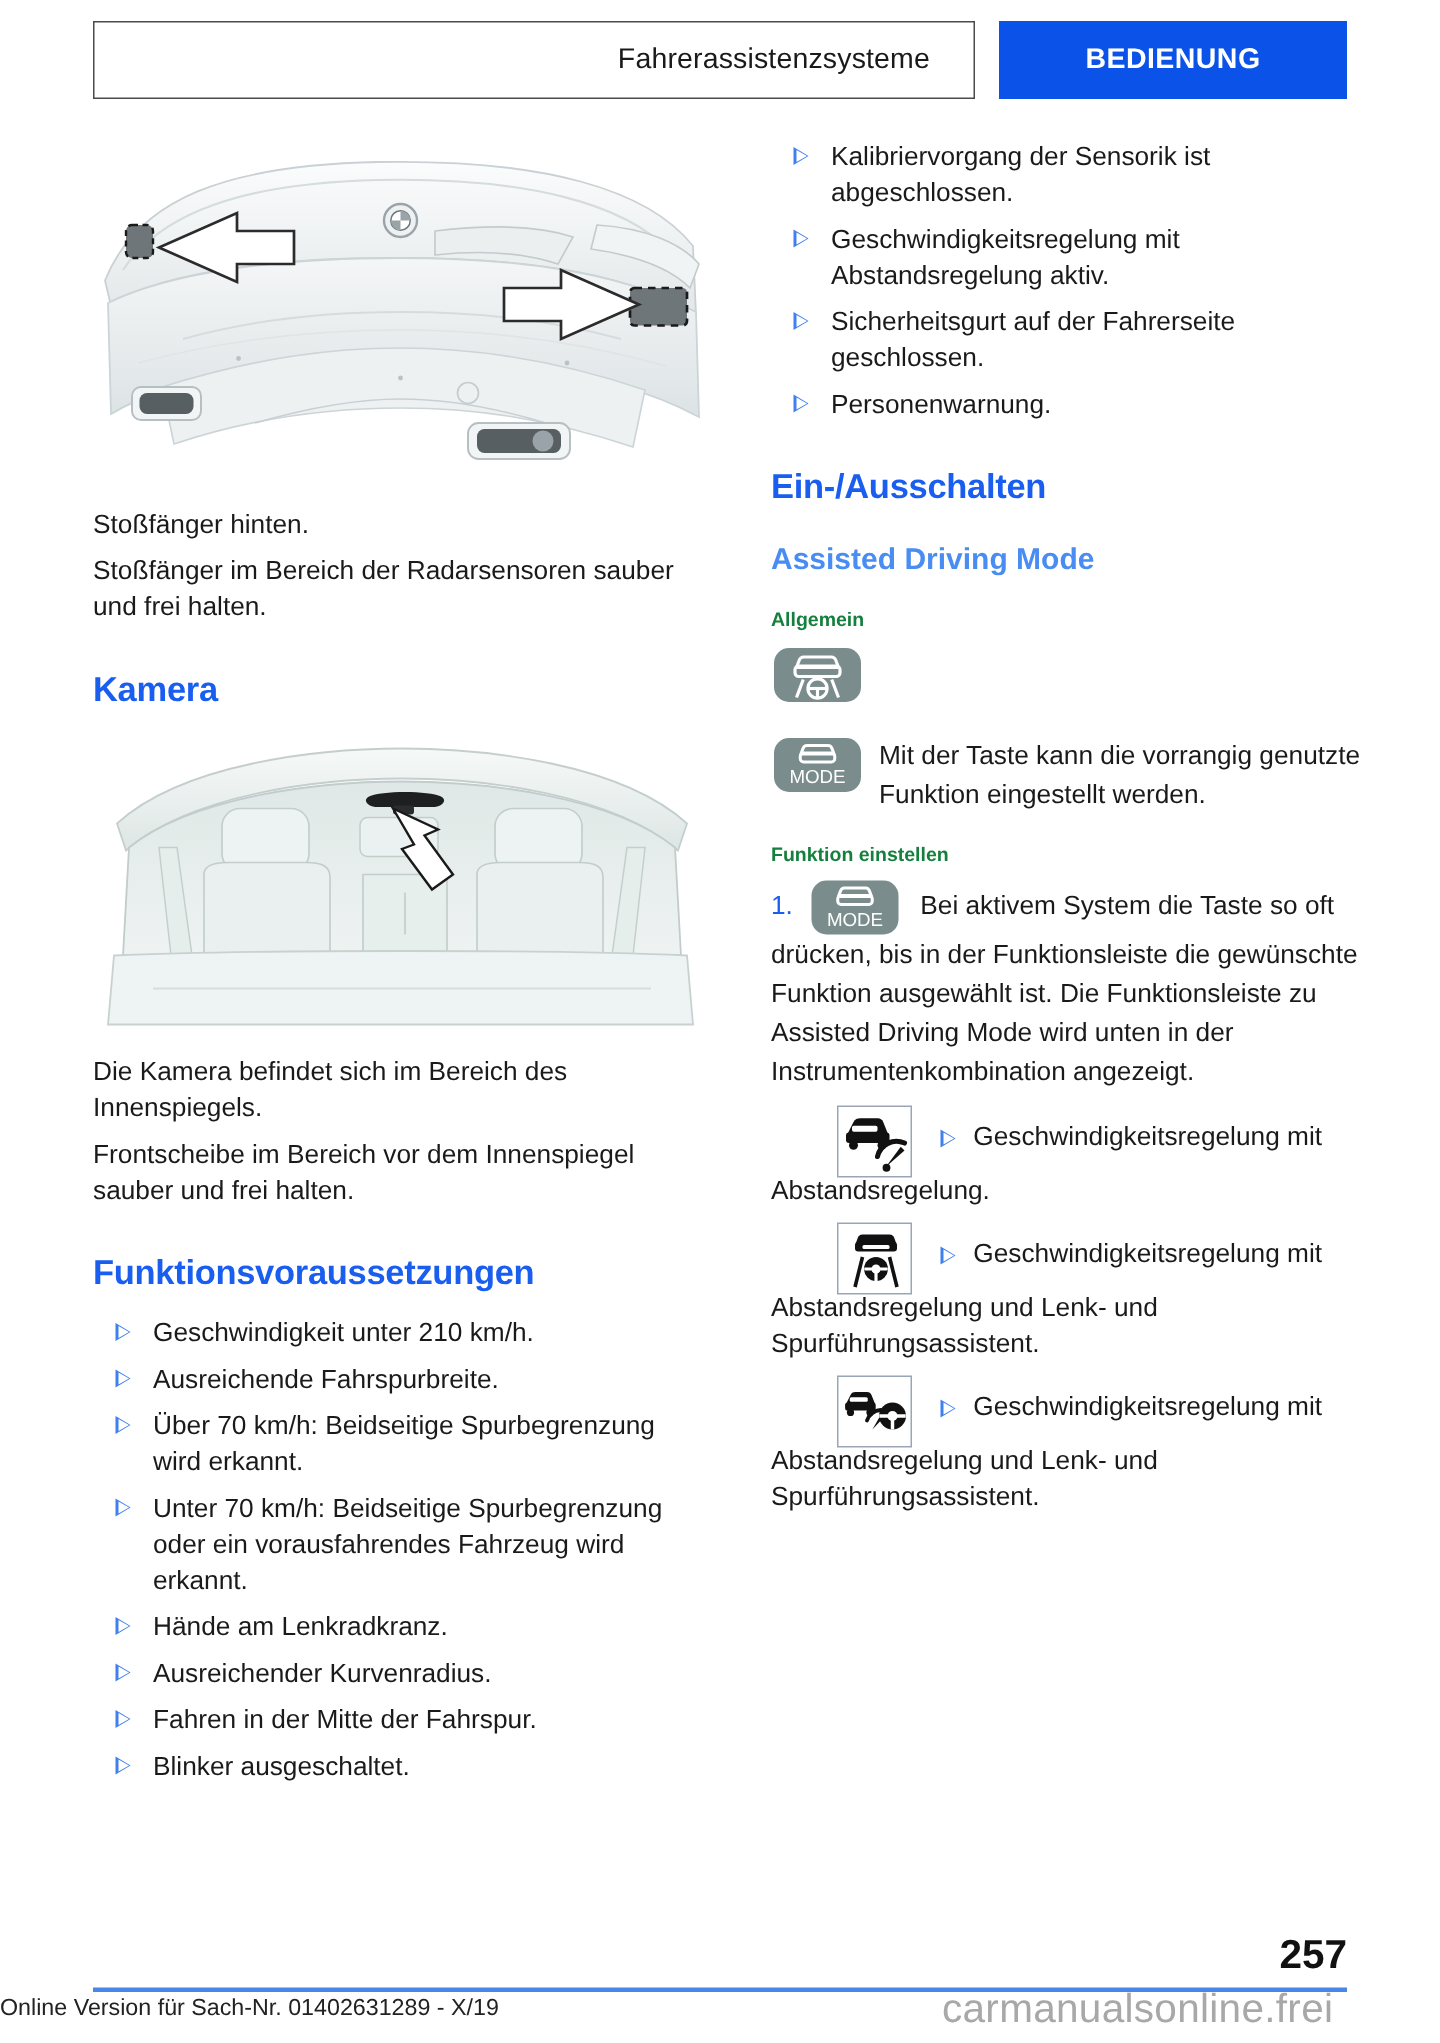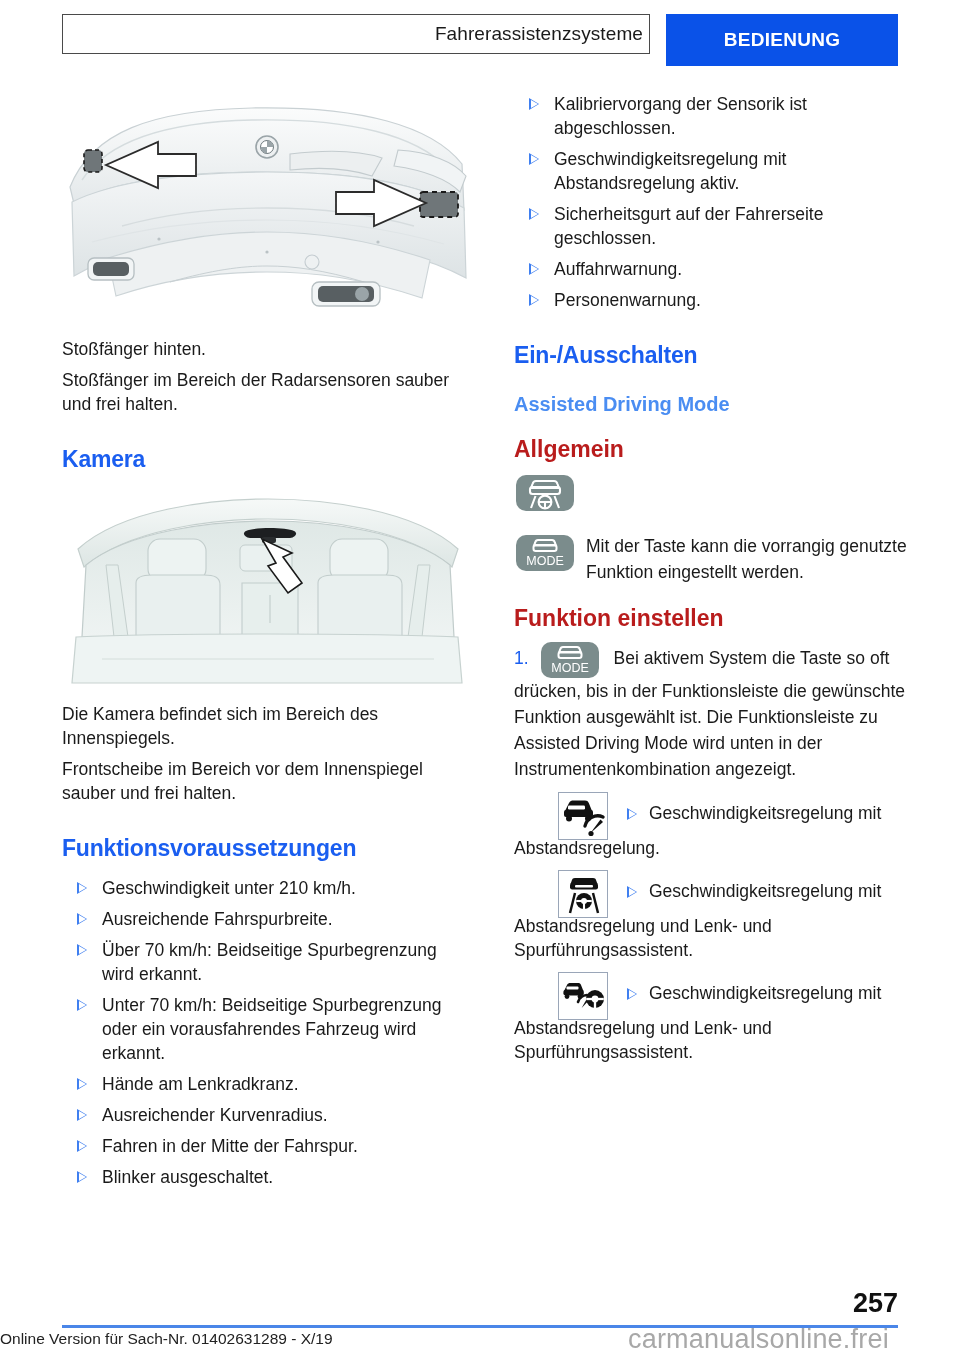--- a/index.html
+++ b/index.html
@@ -8,24 +8,24 @@
     background: #ffffff;
     font-family: "Liberation Sans", sans-serif;
     color: #1a1a1a;
     overflow: hidden;
   }
   .page { position: relative; width: 960px; height: 1362px; }
 
   
   .header { position: absolute; left: 62px; top: 14px; width: 836px; height: 52px; display: flex; }
   .header-chapter {
-    flex: 0 0 588px; height: 40px;
+    flex: 0 0 588px; height: 52px;
     border: 1.5px solid #4a4a4a; background: #fff;
     display: flex; align-items: center; justify-content: flex-end;
-    padding-right: 6px;
+    padding-right: 29px;
     font-size: 19px; color: #1a1a1a; letter-spacing: .1px;
   }
   .header-section {
     flex: 1; height: 52px; margin-left: 16px;
     background: #0a52e8;
     display: flex; align-items: center; justify-content: center;
     color: #ffffff; font-size: 19px; font-weight: bold; letter-spacing: .3px;
   }
 
   
@@ -36,21 +36,21 @@
   
   .para { font-size: 17.5px; line-height: 24px; margin-bottom: 7px; }
   .h1-blue {
     font-size: 23px; font-weight: bold; color: #1a5ef0;
     margin: 30px 0 14px 0; letter-spacing: -.2px;
   }
   .h2-blue {
     font-size: 20px; font-weight: bold; color: #4a8df2;
     margin: 24px 0 14px 0;
   }
-  .h3-bold { font-size: 23px; font-weight: bold; color: #b91c1c; margin: 20px 0 10px 0; }
+  .h3-bold { font-size: 13px; font-weight: bold; color: #15803d; margin: 20px 0 10px 0; }
 
   
   ul.bullets { list-style: none; }
   ul.bullets li {
     position: relative;
     padding-left: 40px;
     font-size: 17.5px;
     line-height: 24px;
     margin-bottom: 7px;
   }
@@ -276,21 +276,20 @@
       <li><span class="tri"></span><span>Blinker ausgeschaltet.</span></li>
     </ul>
   </div>
 
   <div class="col col-right">
 
     <ul class="bullets">
       <li><span class="tri"></span><span>Kalibriervorgang der Sensorik ist abgeschlossen.</span></li>
       <li><span class="tri"></span><span>Geschwindigkeitsregelung mit Abstandsregelung aktiv.</span></li>
       <li><span class="tri"></span><span>Sicherheitsgurt auf der Fahrerseite geschlossen.</span></li>
-      <li><span class="tri"></span><span>Auffahrwarnung.</span></li>
       <li><span class="tri"></span><span>Personenwarnung.</span></li>
     </ul>
 
     <div class="h1-blue">Ein-/Ausschalten</div>
     <div class="h2-blue">Assisted Driving Mode</div>
     <div class="h3-bold">Allgemein</div>
 
     <div class="icon-block clearfix">
       <span class="icon-grey float-icon">
         <svg viewBox="0 0 58 36" xmlns="http://www.w3.org/2000/svg">

